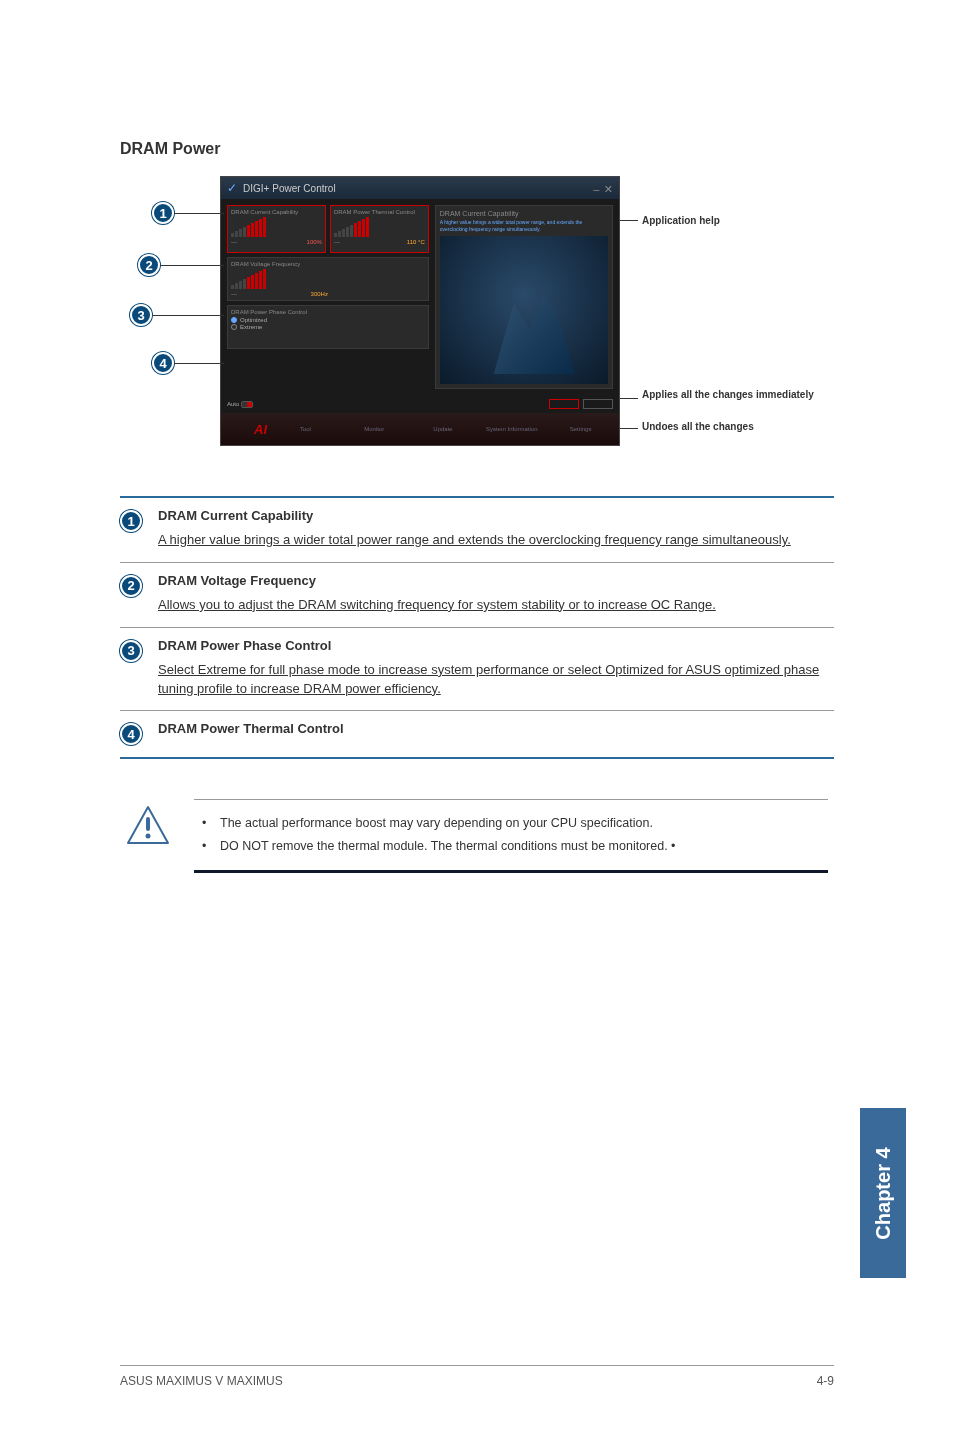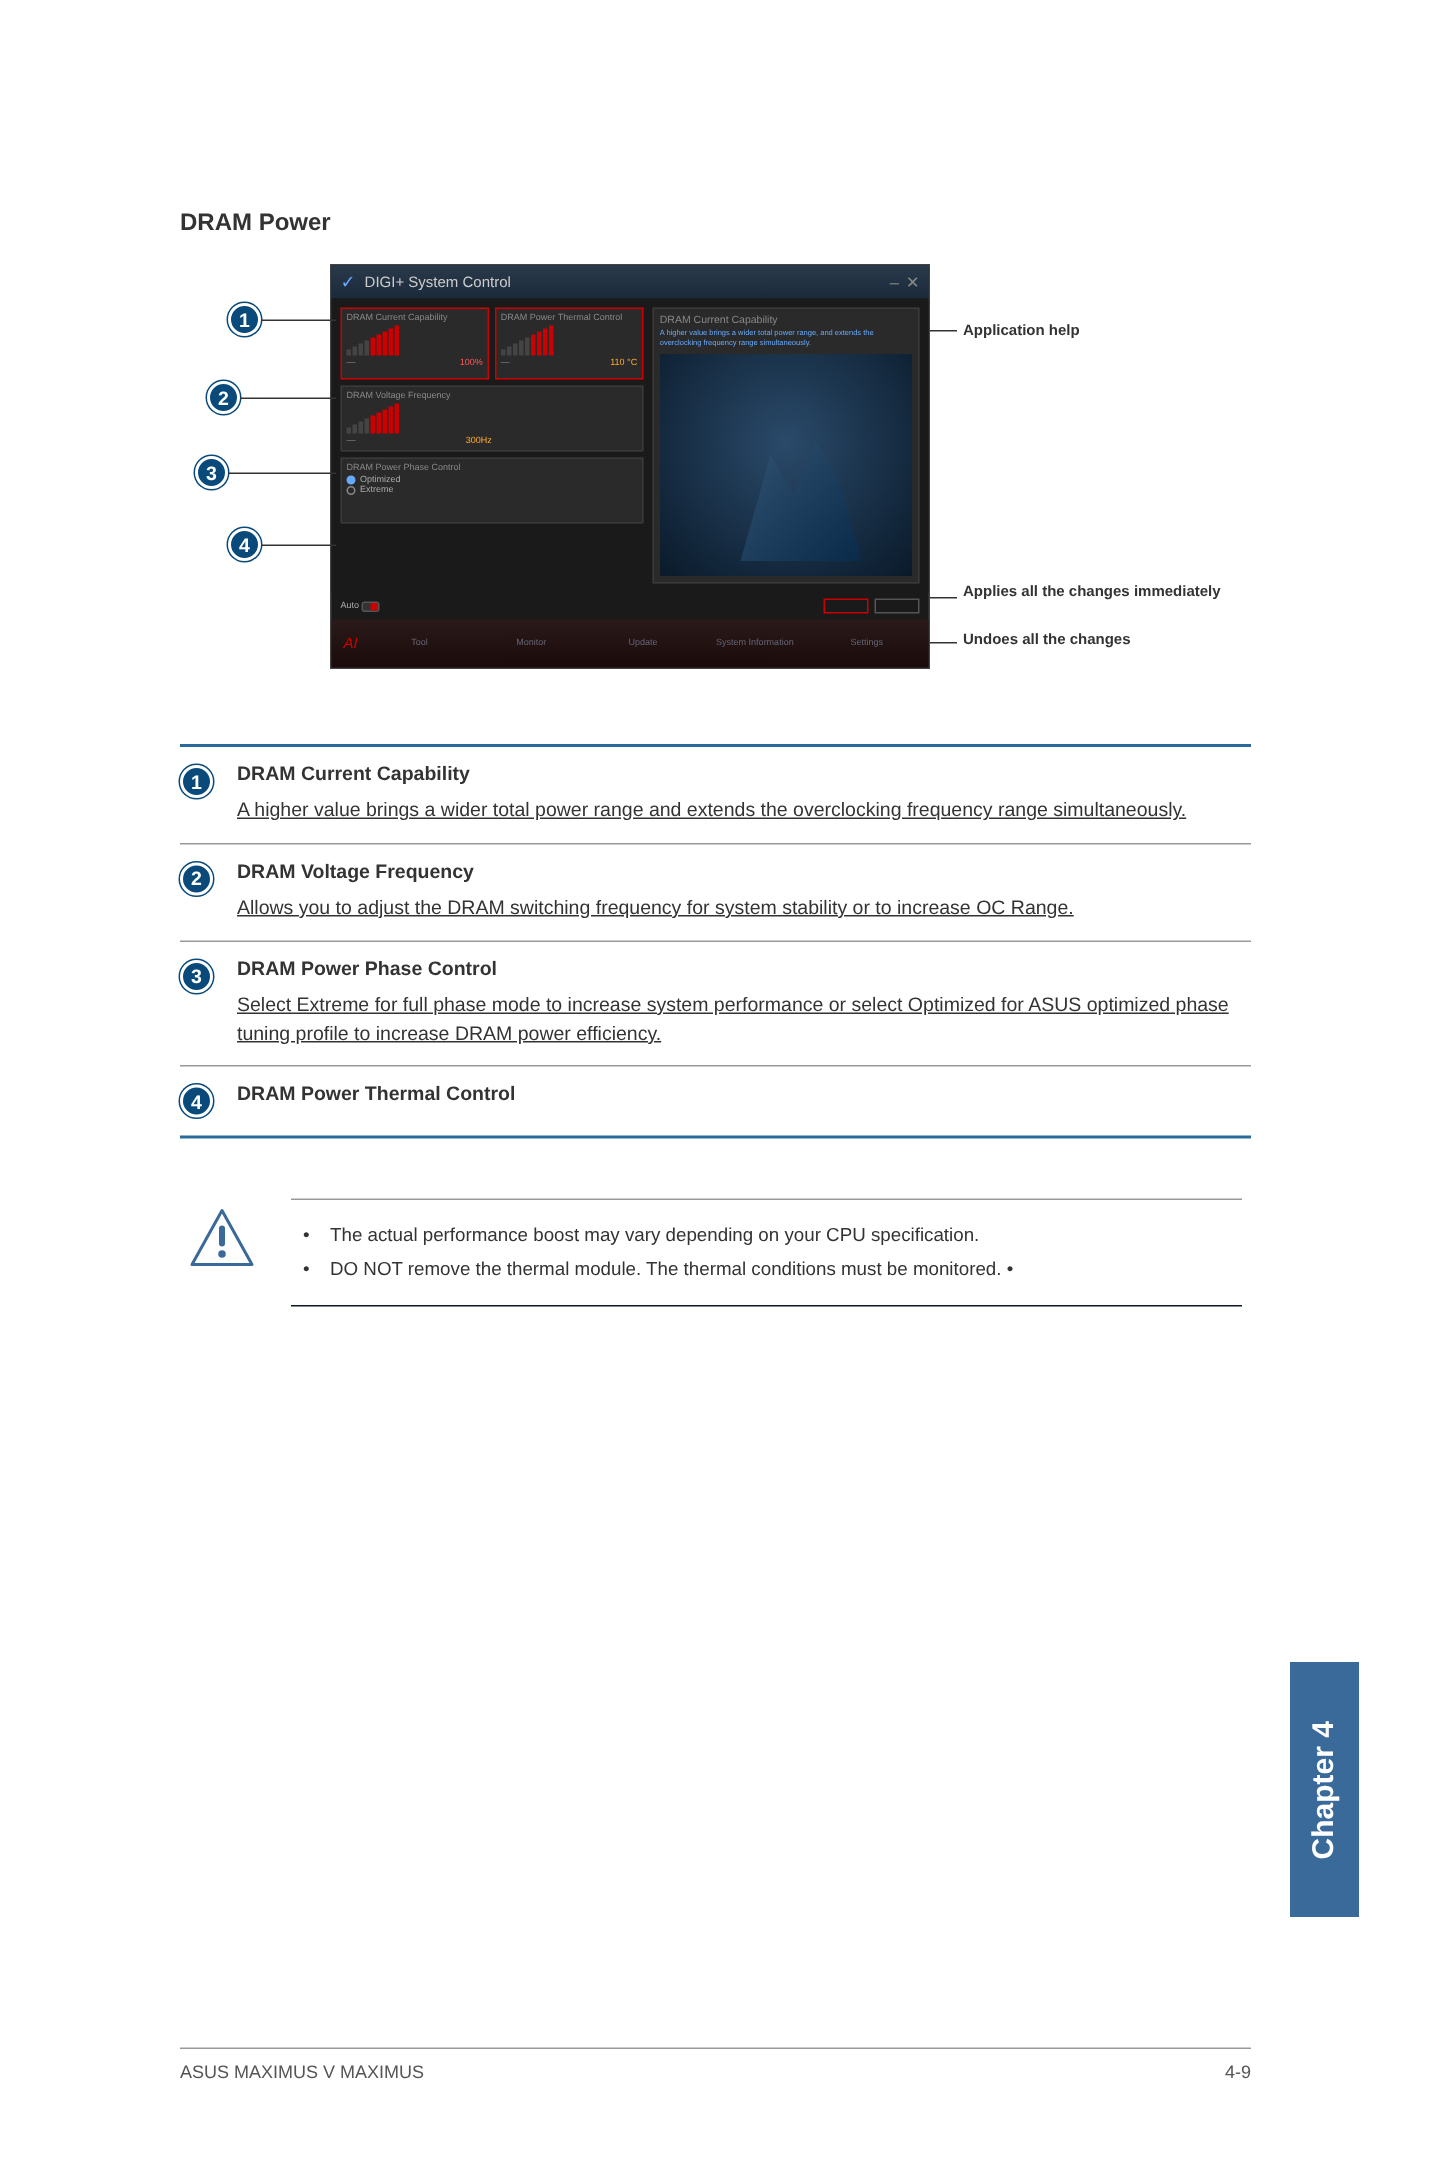--- a/index.html
+++ b/index.html
@@ -124,21 +124,21 @@
   .sc-btn { width: 30px; height: 10px; border: 1px solid #c00; }
   .sc-btn.undo { border-color: #555; }
   .sc-bottom {
     height: 32px;
     background: linear-gradient(#2a1a1a, #1a0a0a);
     display: flex;
     align-items: center;
     padding: 0 8px;
     gap: 8px;
   }
-  .ai-logo { color: #c00; font-style: italic; font-weight: normal; font-size: 10px; }
+  .ai-logo { color: #c00; font-style: italic; font-weight: bold; font-size: 13px; margin-left: 25px; }
   .sc-bottom-tab { color: #667; font-size: 6px; flex:1; text-align:center; }
   .marker-badge {
     position: absolute;
     width: 22px;
     height: 22px;
     border-radius: 50%;
     background: #0a4a7a;
     border: 2px solid #fff;
     box-shadow: 0 0 0 1px #0a4a7a;
     color: #fff;
@@ -208,21 +208,21 @@
     align-items: flex-start;
   }
   .warn-icon {
     width: 44px;
     height: 40px;
     flex-shrink: 0;
     position: relative;
     margin-top: 6px;
   }
   .warn-icon svg { width: 100%; height: 100%; }
-  .warn-body { flex: 1; border-top: 1px solid #999; border-bottom: 1px solid #0f172a; padding: 10px 0;}
+  .warn-body { flex: 1; border-top: 1px solid #999; border-bottom: 3px solid #0f172a; padding: 10px 0;}
   .warn-line {
     font-size: 12.5px;
     line-height: 1.5;
     padding-left: 26px;
     position: relative;
     margin: 4px 0;
   }
   .warn-line::before {
     content: "•";
     position: absolute;
@@ -263,21 +263,21 @@
 <body>
 
 <div class="page">
   <h2 class="section-title">DRAM Power</h2>
 
   <div class="screenshot-wrap">
     <div class="screenshot">
       <div class="sc-titlebar">
         <div class="left">
           <span class="sc-check">✓</span>
-          <span class="sc-title">DIGI+ System Control</span>
+          <span class="sc-title">DIGI+ Power Control</span>
         </div>
         <div>
           <span class="sc-close">–</span>
           <span class="sc-close">✕</span>
         </div>
       </div>
       <div class="sc-main">
         <div class="sc-left">
           <div class="sc-row1">
             <div class="sc-tile redbox">

